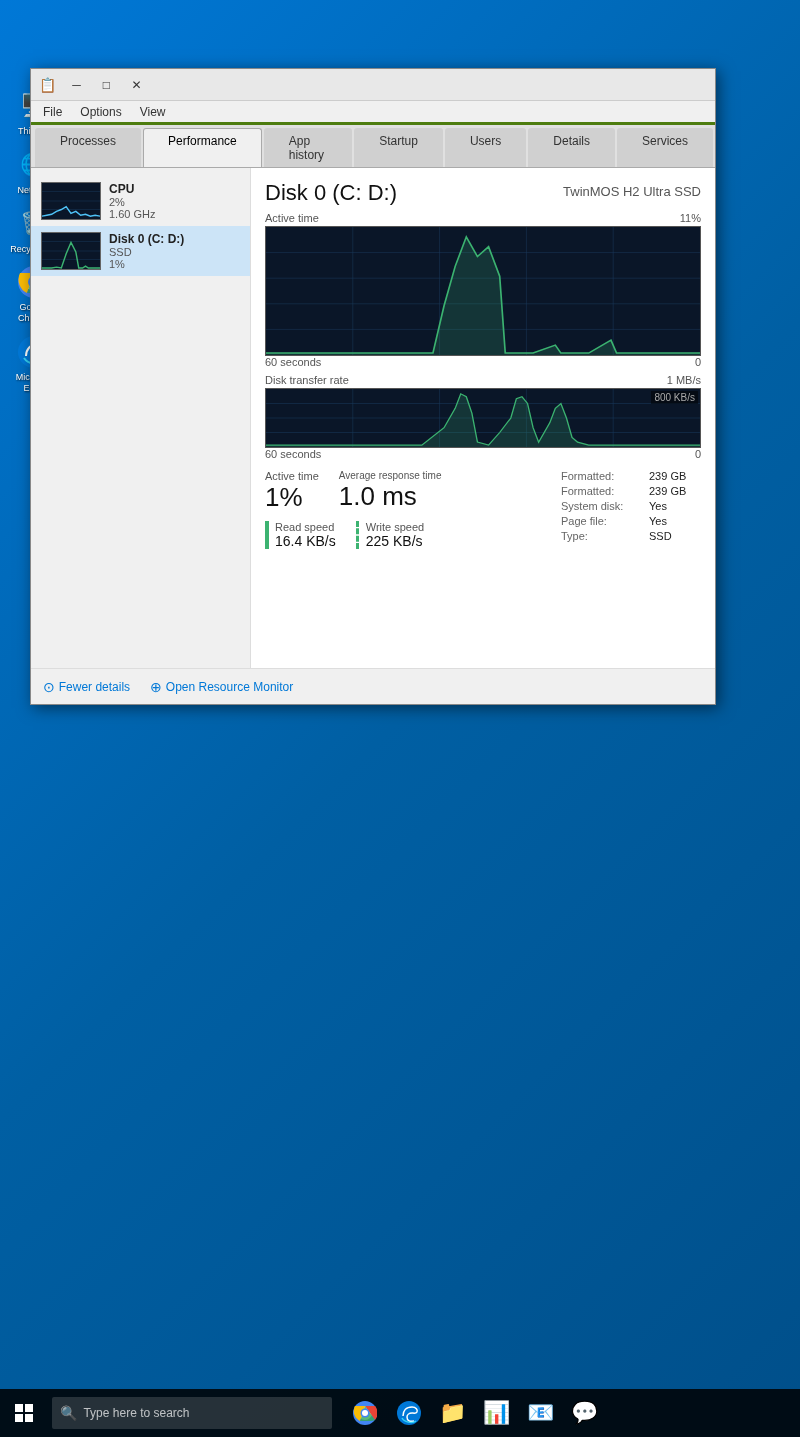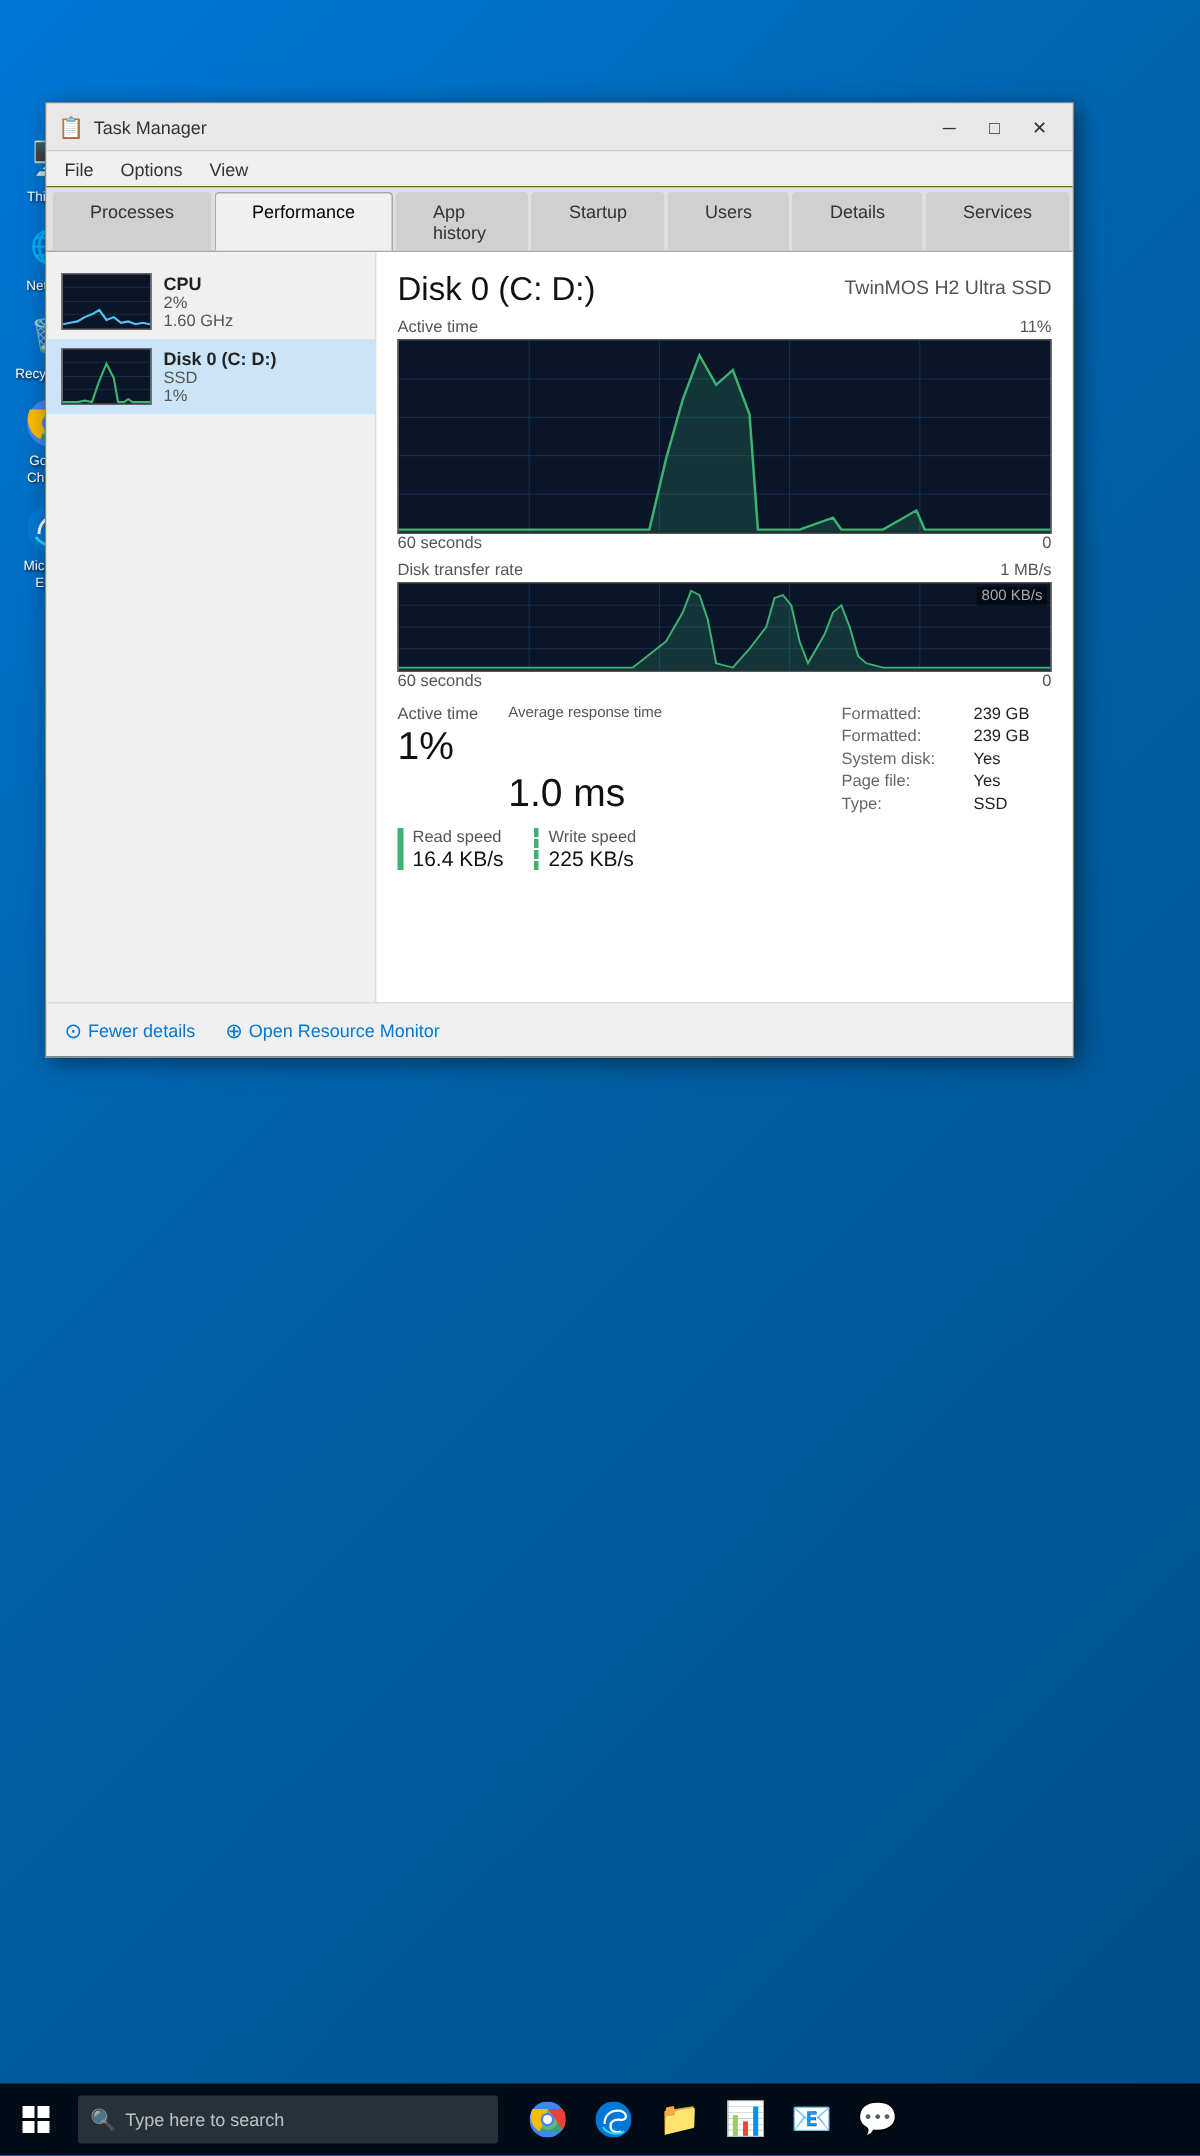--- a/index.html
+++ b/index.html
@@ -159,21 +159,21 @@
       border-radius: 2px;
     }
 
     
     .menu-bar {
       height: 24px;
       background: #f0f0f0;
       display: flex;
       align-items: center;
       padding: 0 4px;
-      border-bottom: 1px solid #4d7c0f;
+      border-bottom: 3px solid #4d7c0f;
       gap: 2px;
     }
     .menu-item {
       padding: 2px 8px;
       font-size: 12px;
       cursor: pointer;
       color: #333;
       border-radius: 2px;
     }
 
@@ -393,21 +393,20 @@
         </svg>
       </div>
       <div class="icon-label">Microsoft Edge</div>
     </div>
   </div>
 
   <div class="task-manager">
 
     <div class="title-bar">
       <span class="title-bar-icon">📋</span>
-      <span class="title-bar-title">Task Manager</span>
       <div class="title-bar-controls">
         <div class="title-btn">─</div>
         <div class="title-btn">□</div>
         <div class="title-btn close">✕</div>
       </div>
     </div>
 
     <div class="menu-bar">
       <div class="menu-item">File</div>
       <div class="menu-item">Options</div>
@@ -537,21 +536,21 @@
         <div class="stats-section">
 
           <div style="flex:2;">
             <div style="display:flex;gap:20px;">
               <div>
                 <div style="font-size:11px;color:#555;">Active time</div>
                 <div style="font-size:26px;font-weight:300;color:#111;">1%</div>
               </div>
               <div>
                 <div style="font-size:10px;color:#555;">Average response time</div>
-                <div style="font-size:26px;font-weight:300;color:#111;margin-top:32px;">1.0 ms</div>
+                <div style="font-size:26px;font-weight:300;color:#111;">1.0 ms</div>
               </div>
             </div>
 
             <div class="read-write-section" style="margin-top:8px;">
               <div class="rw-item">
                 <div class="rw-bar" style="background:#3cb371;"></div>
                 <div>
                   <div class="rw-label">Read speed</div>
                   <div class="rw-value">16.4 KB/s</div>
                 </div>

